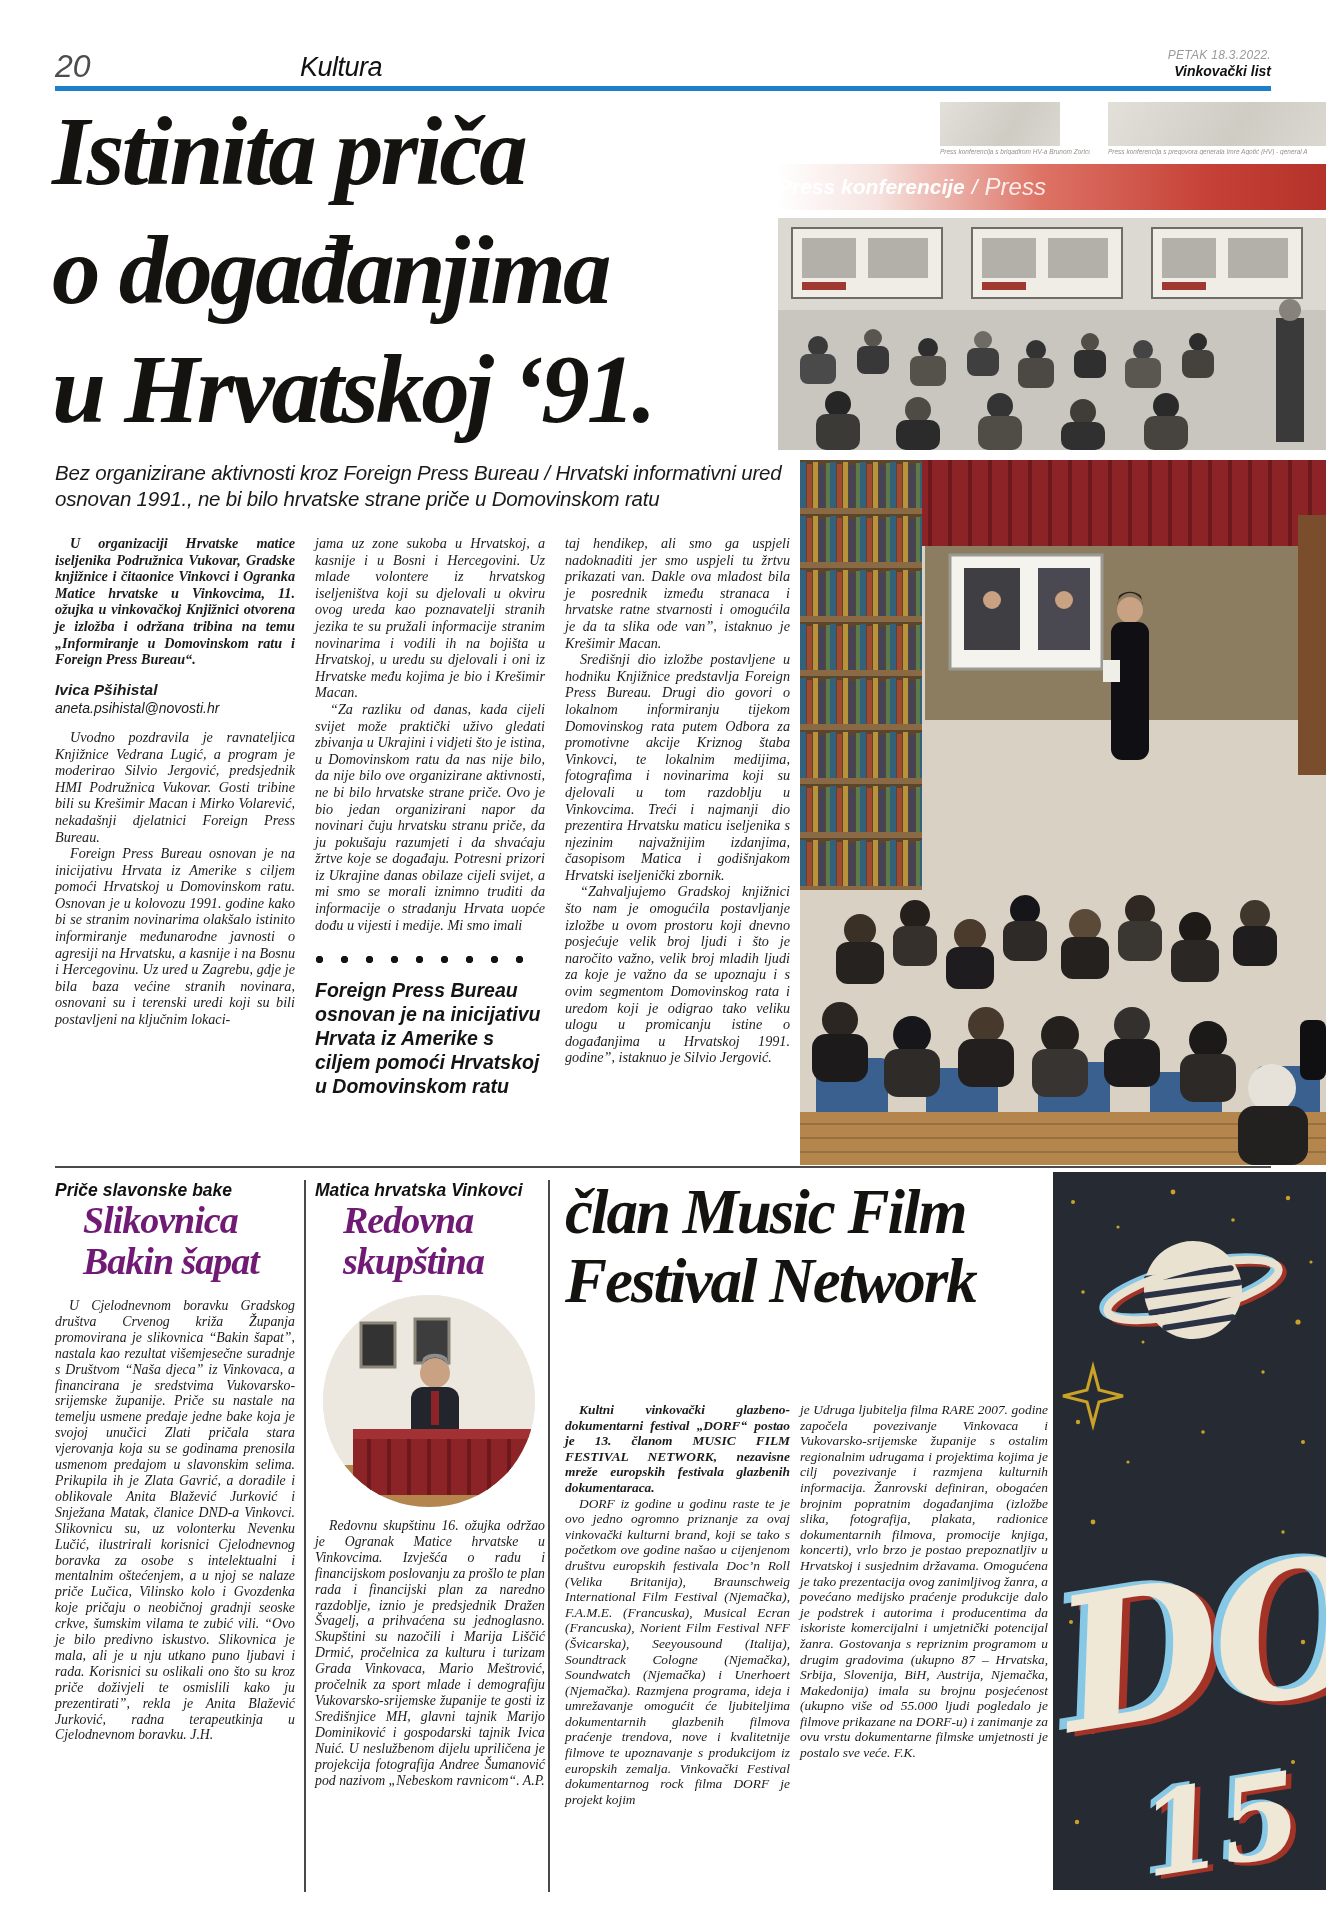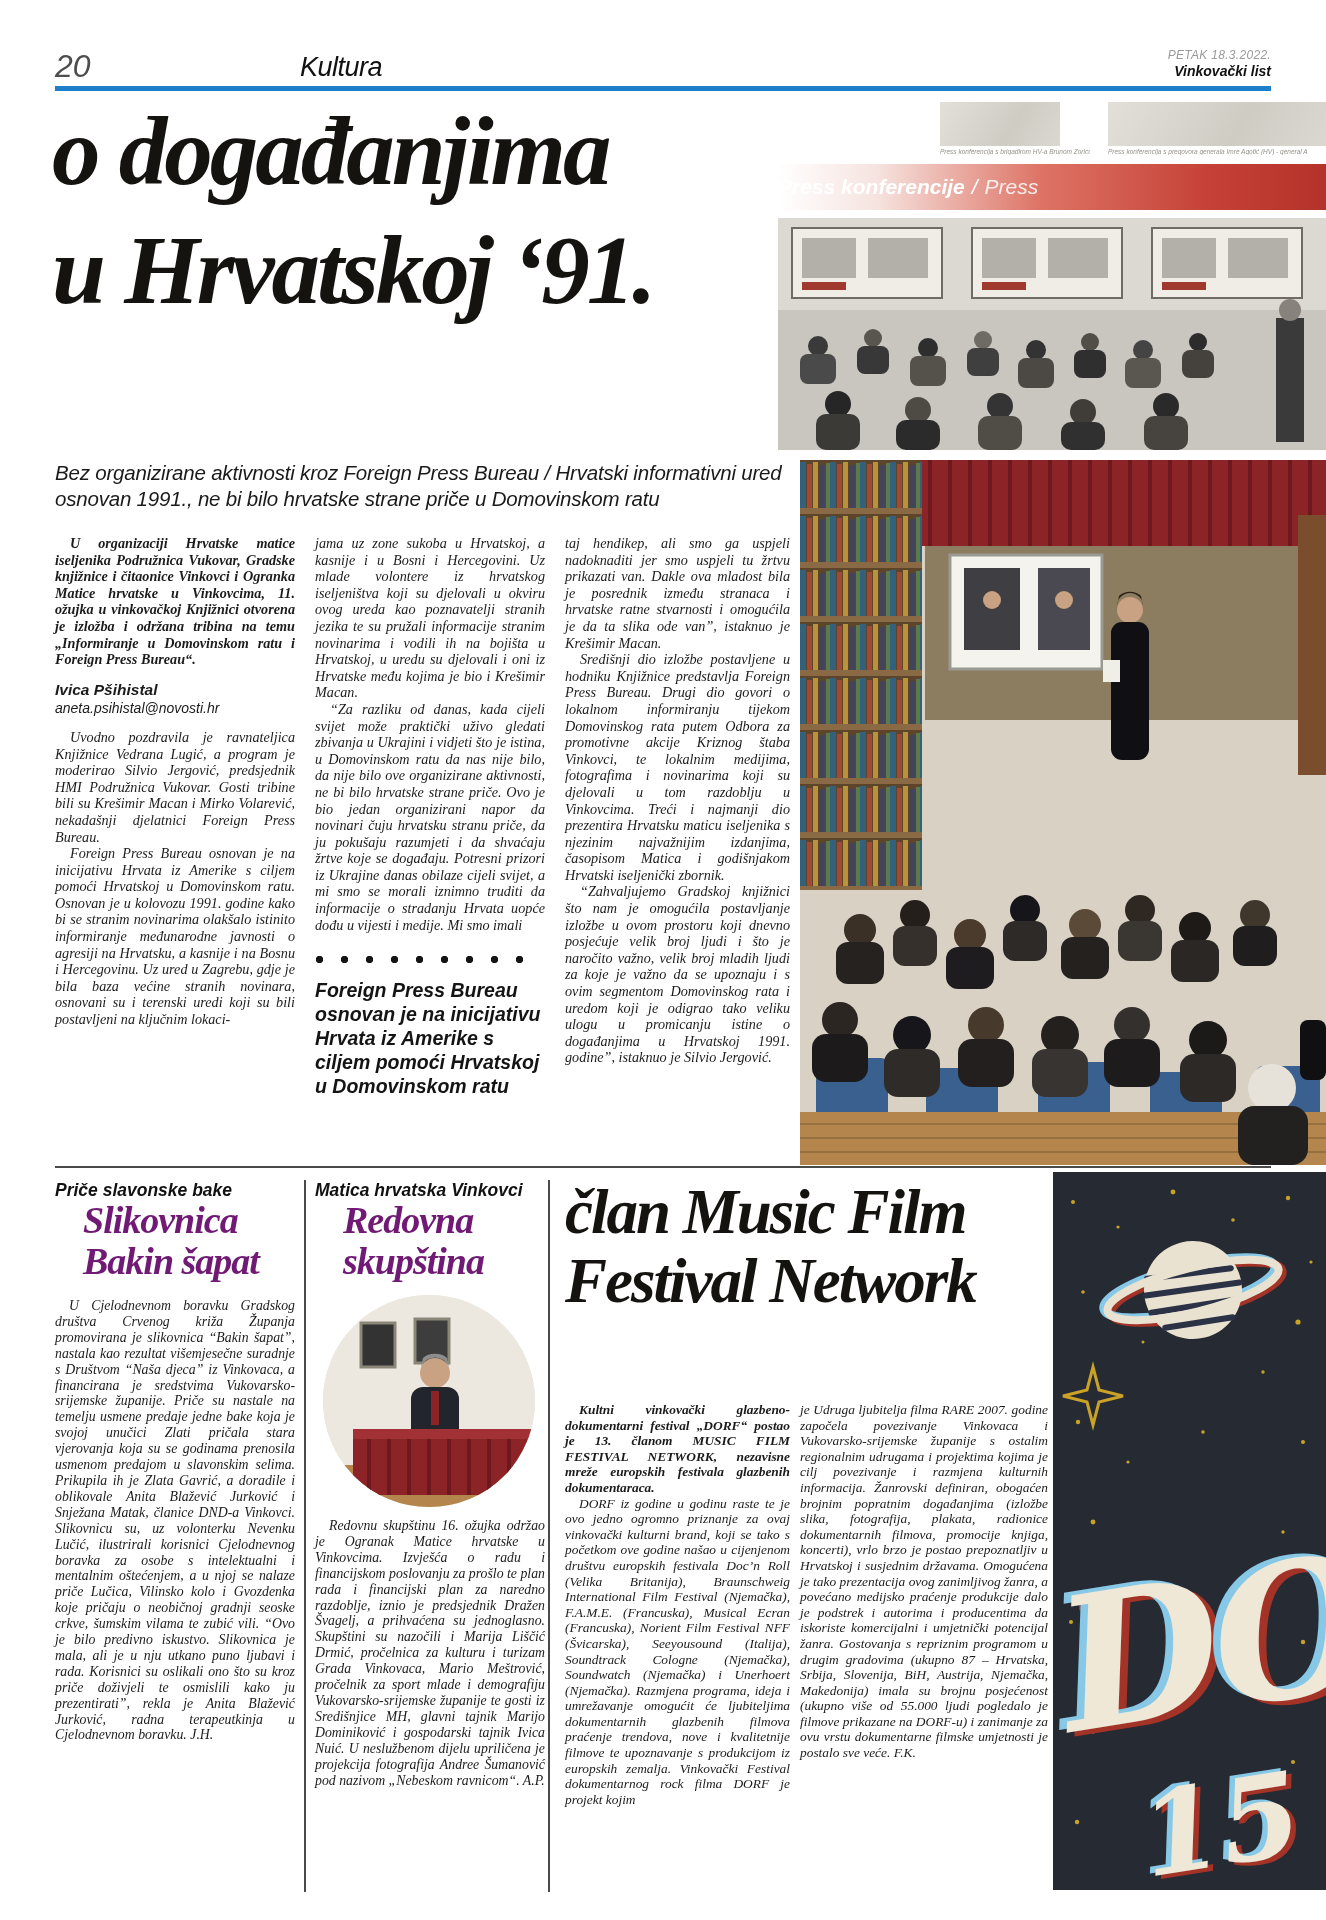--- a/index.html
+++ b/index.html
@@ -43,21 +43,21 @@
   .thumb.t1{left:162px;width:120px;}
   .thumb.t2{left:330px;width:218px;}
   .thumbcap{position:absolute;top:52px;font-family:"Liberation Sans",sans-serif;font-size:6.5px;color:#97938c;white-space:nowrap;overflow:hidden;}
   .cap1{left:162px;width:150px;}
   .cap2{left:330px;width:218px;}
   .redband{position:absolute;left:0;top:68px;width:548px;height:46px;
            background:linear-gradient(90deg,#ffffff 0%,#f6e3df 18%,#dd7365 48%,#c64238 78%,#b5322a 100%);
            display:flex;align-items:center;white-space:nowrap;}
   .redband .b{font-family:"Liberation Sans",sans-serif;font-weight:700;font-size:21px;color:#fff;}
   .redband .s{font-family:"Liberation Sans",sans-serif;font-size:21px;color:#fff;margin:0 7px;}
-  .redband .l{font-family:"Liberation Sans",sans-serif;font-size:21px;color:rgba(255,255,255,0.85);margin-right:2px;}
+  .redband .l{font-family:"Liberation Sans",sans-serif;font-size:24px;color:rgba(255,255,255,0.85);margin-right:2px;}
   .bwphoto{position:absolute;left:0;top:122px;width:548px;height:232px;}
 
   
   .eventphoto{left:800px;top:460px;width:526px;height:705px;overflow:hidden;}
   .roundphoto{left:323px;top:1295px;width:212px;height:212px;border-radius:50%;overflow:hidden;background:#ece8e0;}
 
   
   .hrule{left:55px;top:1166px;width:1216px;height:2px;background:#4a4a4a;}
   .vrule{width:2px;background:#4a4a4a;}
   .vr1{left:304px;top:1180px;height:712px;}
@@ -91,20 +91,21 @@
 
   <div class="abs pagenum">20</div>
   <div class="abs section">Kultura</div>
   <div class="abs dateline">
     <div class="d">PETAK 18.3.2022.</div>
     <div class="p">Vinkovački list</div>
   </div>
   <div class="abs bluerule"></div>
 
   <div class="abs headline">
+    <div>Istinita priča</div>
     <div>o događanjima</div>
     <div>u Hrvatskoj ‘91.</div>
   </div>
   <div class="abs subhead">Bez organizirane aktivnosti kroz Foreign Press Bureau / Hrvatski informativni ured osnovan 1991., ne bi bilo hrvatske strane priče u Domovinskom ratu</div>
 
   <div class="abs collage">
     <div class="thumb t1"></div>
     <div class="thumb t2"></div>
     <div class="thumbcap cap1">Press konferencija s brigadirom HV-a Brunom Zoricom u Osijeku</div>
     <div class="thumbcap cap2">Press konferencija s pregovora generala Imre Agotić (HV) - general A</div>

